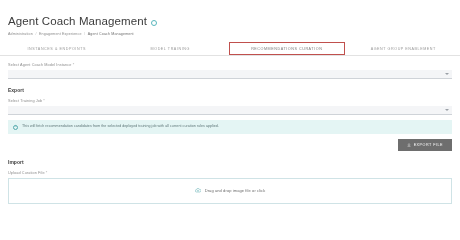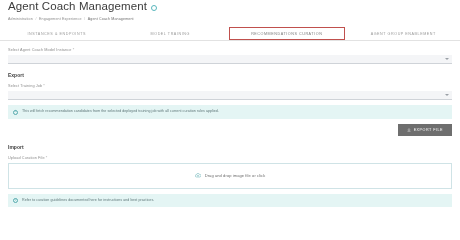--- a/index.html
+++ b/index.html
@@ -6,21 +6,21 @@
   html, body {
     width: 460px; height: 209px;
     background: #ffffff;
     font-family: "Liberation Sans", sans-serif;
     color: #333333;
     overflow: hidden;
   }
   .page { width: 460px; height: 209px; position: relative; background:#fff; }
 
   
-  .header { padding: 0 8px 0 8px; }
+  .header { padding: 15px 8px 0 8px; }
   .title-row { display: flex; align-items: center; gap: 4px; }
   .page-title {
     font-size: 11.5px; font-weight: 400; color: #3c3c3c;
     letter-spacing: .1px; line-height: 13px;
   }
   .title-help {
     width: 6px; height: 6px; border-radius: 50%;
     border: 1px solid #59b7bd; position: relative; top: 1px;
   }
   .breadcrumb {

